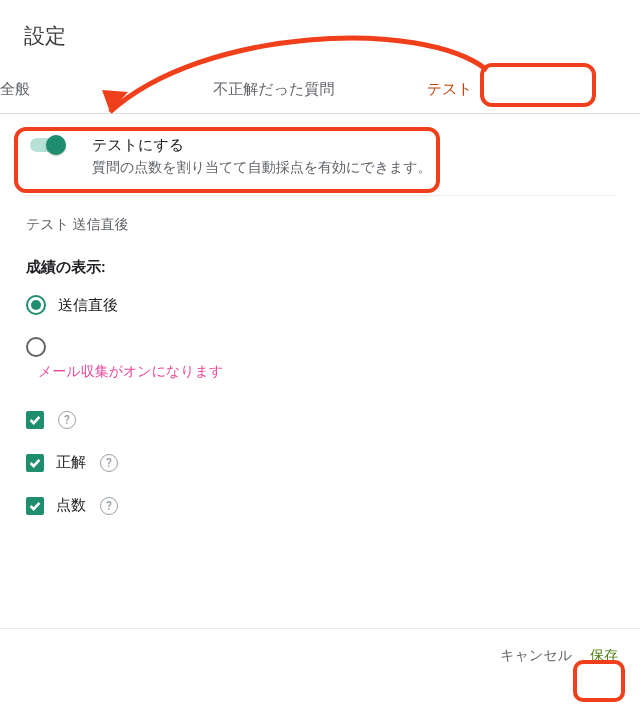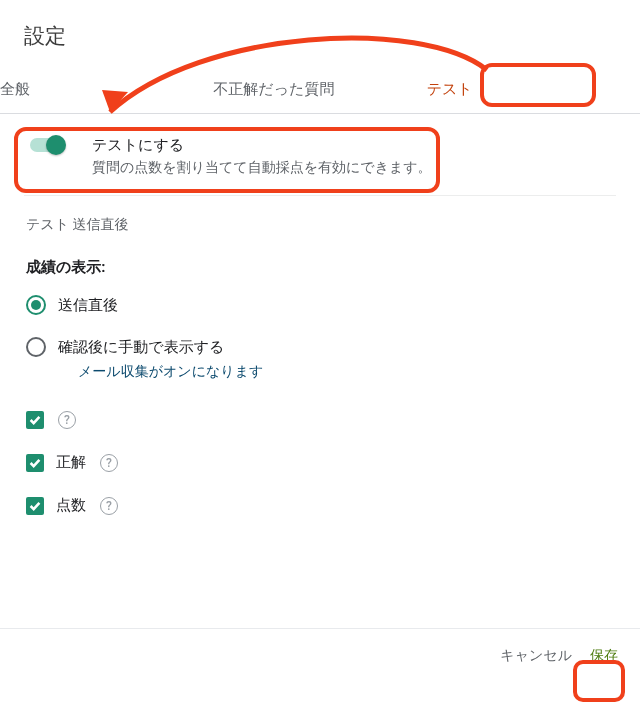--- a/index.html
+++ b/index.html
@@ -82,21 +82,21 @@
   .radio {
     width: 20px; height: 20px;
     border: 2px solid #5f6368;
     border-radius: 50%;
     display: flex; align-items: center; justify-content: center;
     flex-shrink: 0;
   }
   .radio.sel { border-color: #1e8e6e; }
   .radio.sel .dot { width: 10px; height: 10px; background: #1e8e6e; border-radius: 50%; }
   .radio-label { font-size: 15px; color: #202124; }
-  .radio-sub { font-size: 14px; color: #0c4a6e; margin-left: 54px; margin-top: -2px; padding-bottom: 4px; }
+  .radio-sub { font-size: 14px; color: #ec4899; margin-left: 14px; margin-top: -2px; padding-bottom: 4px; }
   .checkbox {
     width: 18px; height: 18px;
     background: #1e8e6e;
     border-radius: 2px;
     display: flex; align-items: center; justify-content: center;
     flex-shrink: 0;
   }
   .checkbox svg { width: 14px; height: 14px; fill: none; stroke: #fff; stroke-width: 3; }
   .help-icon {
     width: 18px; height: 18px;
@@ -173,21 +173,20 @@
       <div class="radio sel">
           <div class="dot"></div>
         </div>
       <div class="radio-label">送信直後</div>
     </div>
 
     <div style="height:6px"></div>
 
     <div class="radio-row">
       <div class="radio"></div>
-      <div class="radio-label">確認後に手動で表示する</div>
     </div>
     <div class="radio-sub">メール収集がオンになります</div>
 
     <div style="height:18px"></div>
 
 
     <div class="check-row">
       <div class="checkbox">
         <svg viewBox="0 0 16 16">
             <polyline points="3,8 6.5,11.5 13,4.5"></polyline>

